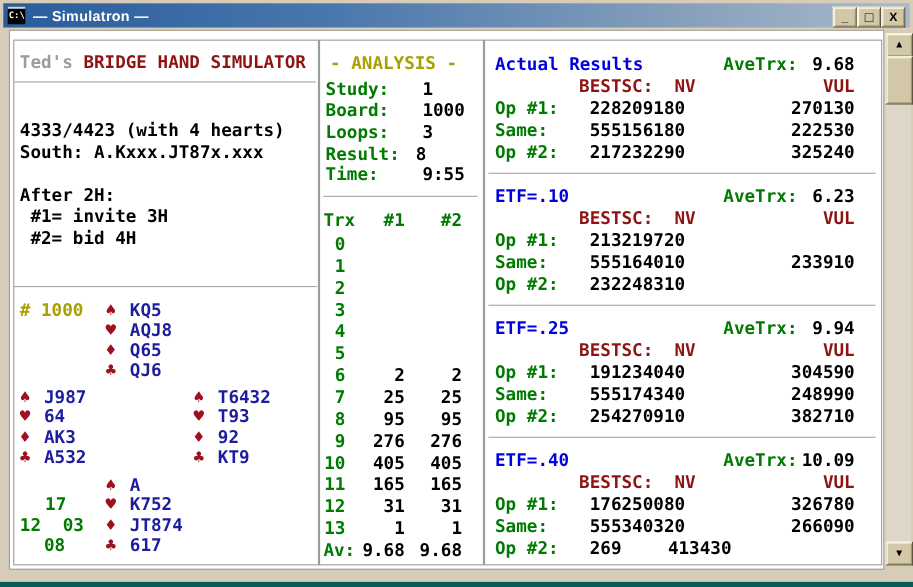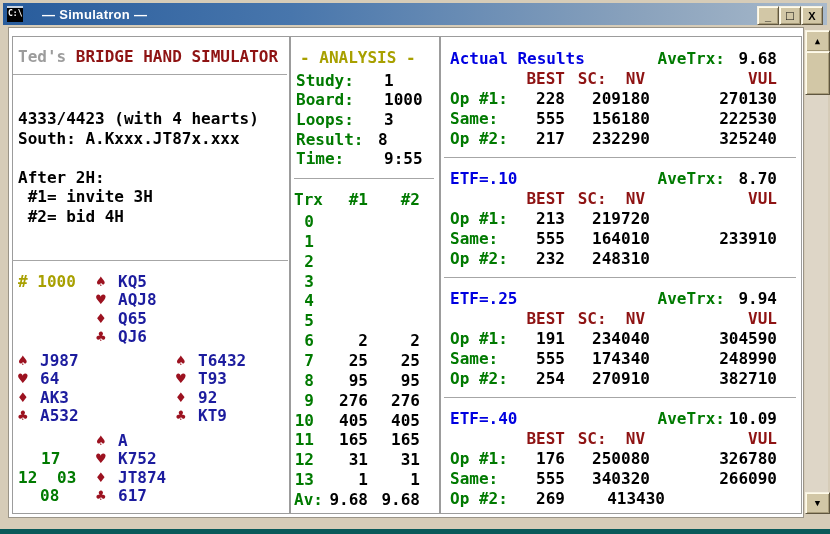--- a/index.html
+++ b/index.html
@@ -7,21 +7,21 @@
        background:#d6ccb8;font-family:"DejaVu Sans Mono",monospace}
   .win{position:absolute;inset:0}
   
   .titlebar{position:absolute;left:3px;top:3px;width:824px;height:22px;
     background:linear-gradient(90deg,#285c9c 0%,#4876ac 35%,#8ba3bd 78%,#a9bacb 100%);
     display:flex;align-items:center}
   .appicon{width:16px;height:14px;margin-left:4px;background:#000;
     border-top:2px solid #c8d4e2;position:relative;flex-shrink:0}
   .appicon span{position:absolute;left:1px;top:1px;color:#fff;
     font:bold 8px/10px "DejaVu Sans Mono",monospace}
-  .title{color:#fff;font:bold 13px "Liberation Sans",sans-serif;margin-left:19px;letter-spacing:.3px;white-space:pre}
+  .title{color:#fff;font:bold 13px "Liberation Sans",sans-serif;margin-left:7px;letter-spacing:.3px;white-space:pre}
   .winbtn{position:absolute;top:6px;width:20px;height:17px;background:#d2c7a6;
     border:1px solid;border-color:#f6f1e2 #5f563f #5f563f #f6f1e2;
     box-shadow:inset 1px 1px 0 #fffbe9, inset -1px -1px 0 #a79b79;
     display:flex;align-items:center;justify-content:center;
     font:bold 11px "Liberation Sans",sans-serif;color:#000;cursor:default}
   #btn-min{left:757px}#btn-max{left:779px}#btn-close{left:801px}
   
   .client{position:absolute;left:8px;top:27px;width:794px;height:489px;background:#fff;
     border:1px solid #9a9488}
   .panel{position:absolute;background:#fff;border:1px solid #9c9c9c}
@@ -31,21 +31,21 @@
   .hr{position:absolute;height:1px;background:#a6a6a6}
   
   .t{position:absolute;white-space:pre;font-weight:bold;font-size:16px;line-height:20px;color:#000}
   .fx{display:flex}
   .fx span{white-space:pre}
   .green{color:#007a00}.maroon{color:#8e1313}.navy{color:#1c1c9e}.blue{color:#0000e0}
   .olive{color:#a8a000}.gray{color:#9c9c9c}.suit{color:#9c1220}
   
   .cl55{width:55px;flex-shrink:0}
   .cr60{width:60px;text-align:right;flex-shrink:0}
-  .cr112{width:112px;text-align:center;flex-shrink:0}
+  .cr112{width:112px;text-align:left;flex-shrink:0}
   .cr100{width:100px;text-align:right;flex-shrink:0}
   .c0r{width:20px;text-align:right;flex-shrink:0}
   .c0l{width:20px;flex-shrink:0}
   .cr54{width:54px;text-align:right;flex-shrink:0}
   .cr52{width:52px;text-align:right;flex-shrink:0}
   .ttl{flex:1}
   .ml-auto{margin-left:auto}
   
   .sb{position:absolute;left:805px;top:30px;width:23px;height:484px;background:#ded6c7}
   .sbtn,.sthumb{position:absolute;left:0;width:23px;background:#d2c7a6;
@@ -167,21 +167,21 @@
   <div class="t fx" style="left:294px;top:470px"><span class="c0r green">13</span><span class="cr54">1</span><span class="cr52">1</span></div>
   <div class="t fx" style="left:294px;top:490px"><span class="c0l green">Av:</span><span class="cr54">9.68</span><span class="cr52">9.68</span></div>
 
   <div class="t fx" style="left:450px;top:49px;width:327px"><span class="blue ttl">Actual Results</span><span class="green ml-auto">AveTrx:</span><span class="cr52">9.68</span></div>
   <div class="t fx maroon" style="left:450px;top:69px"><span class="cl55"></span><span class="cr60">BEST</span><span class="cr112">SC:  NV  </span><span class="cr100">VUL</span></div>
   <div class="t fx" style="left:450px;top:89px"><span class="cl55 green">Op #1:</span><span class="cr60">228</span><span class="cr112">209180</span><span class="cr100">270130</span></div>
   <div class="t fx" style="left:450px;top:109px"><span class="cl55 green">Same:</span><span class="cr60">555</span><span class="cr112">156180</span><span class="cr100">222530</span></div>
   <div class="t fx" style="left:450px;top:129px"><span class="cl55 green">Op #2:</span><span class="cr60">217</span><span class="cr112">232290</span><span class="cr100">325240</span></div>
   <div class="hr" style="left:444px;top:157px;width:352px"></div>
 
-  <div class="t fx" style="left:450px;top:169px;width:327px"><span class="blue ttl">ETF=.10</span><span class="green ml-auto">AveTrx:</span><span class="cr52">8.70</span></div>
+  <div class="t fx" style="left:450px;top:169px;width:327px"><span class="blue ttl">ETF=.10</span><span class="green ml-auto">AveTrx:</span><span class="cr52">6.23</span></div>
   <div class="t fx maroon" style="left:450px;top:189px"><span class="cl55"></span><span class="cr60">BEST</span><span class="cr112">SC:  NV  </span><span class="cr100">VUL</span></div>
   <div class="t fx" style="left:450px;top:209px"><span class="cl55 green">Op #1:</span><span class="cr60">213</span><span class="cr112">219720</span></div>
   <div class="t fx" style="left:450px;top:229px"><span class="cl55 green">Same:</span><span class="cr60">555</span><span class="cr112">164010</span><span class="cr100">233910</span></div>
   <div class="t fx" style="left:450px;top:249px"><span class="cl55 green">Op #2:</span><span class="cr60">232</span><span class="cr112">248310</span></div>
   <div class="hr" style="left:444px;top:277px;width:352px"></div>
 
   <div class="t fx" style="left:450px;top:289px;width:327px"><span class="blue ttl">ETF=.25</span><span class="green ml-auto">AveTrx:</span><span class="cr52">9.94</span></div>
   <div class="t fx maroon" style="left:450px;top:309px"><span class="cl55"></span><span class="cr60">BEST</span><span class="cr112">SC:  NV  </span><span class="cr100">VUL</span></div>
   <div class="t fx" style="left:450px;top:329px"><span class="cl55 green">Op #1:</span><span class="cr60">191</span><span class="cr112">234040</span><span class="cr100">304590</span></div>
   <div class="t fx" style="left:450px;top:349px"><span class="cl55 green">Same:</span><span class="cr60">555</span><span class="cr112">174340</span><span class="cr100">248990</span></div>

